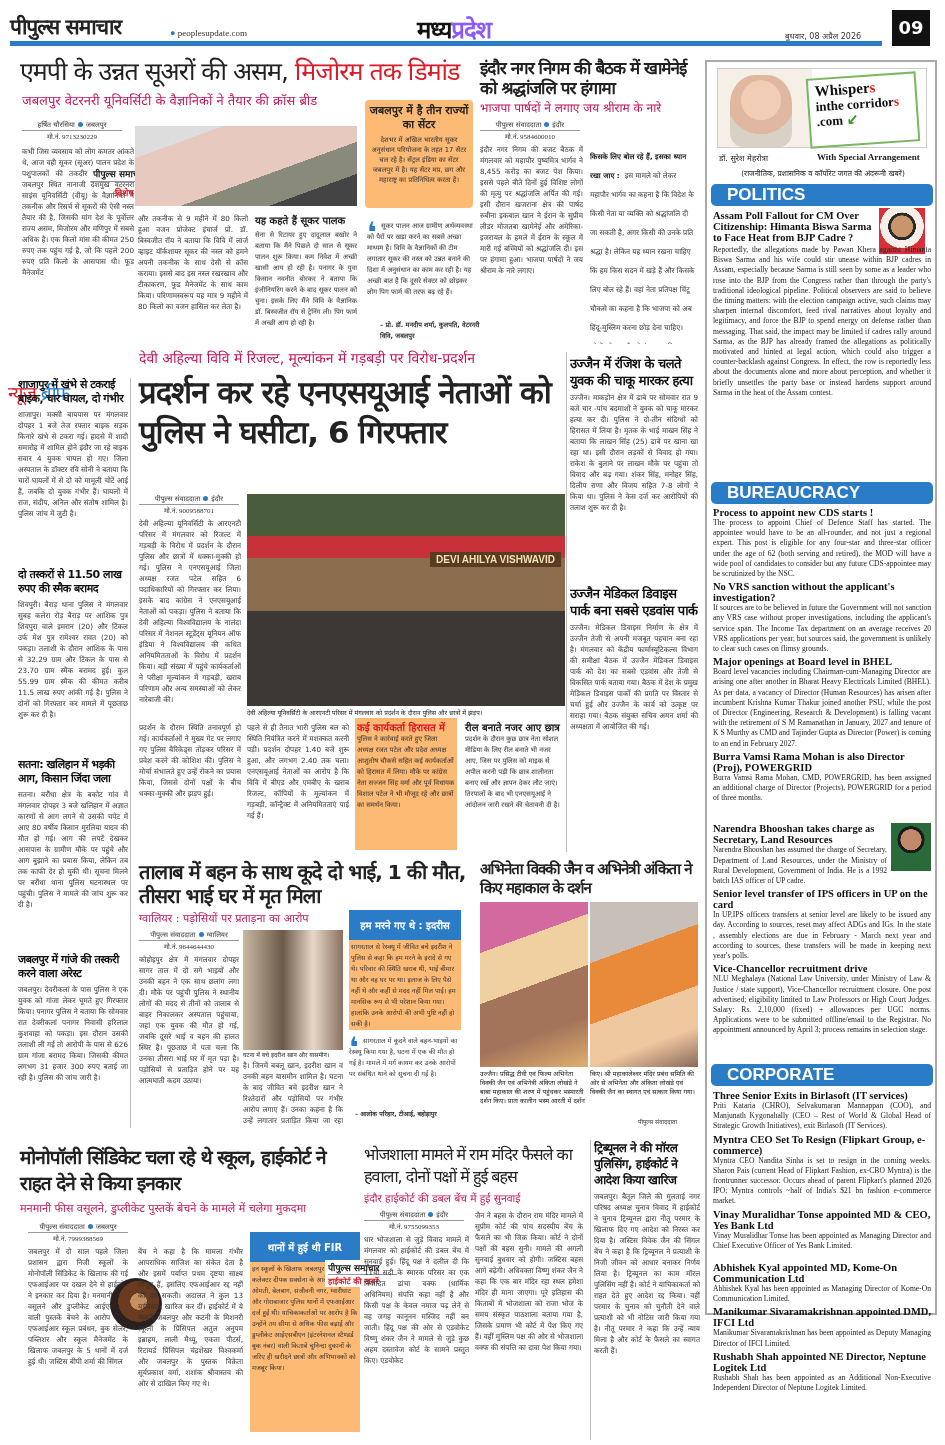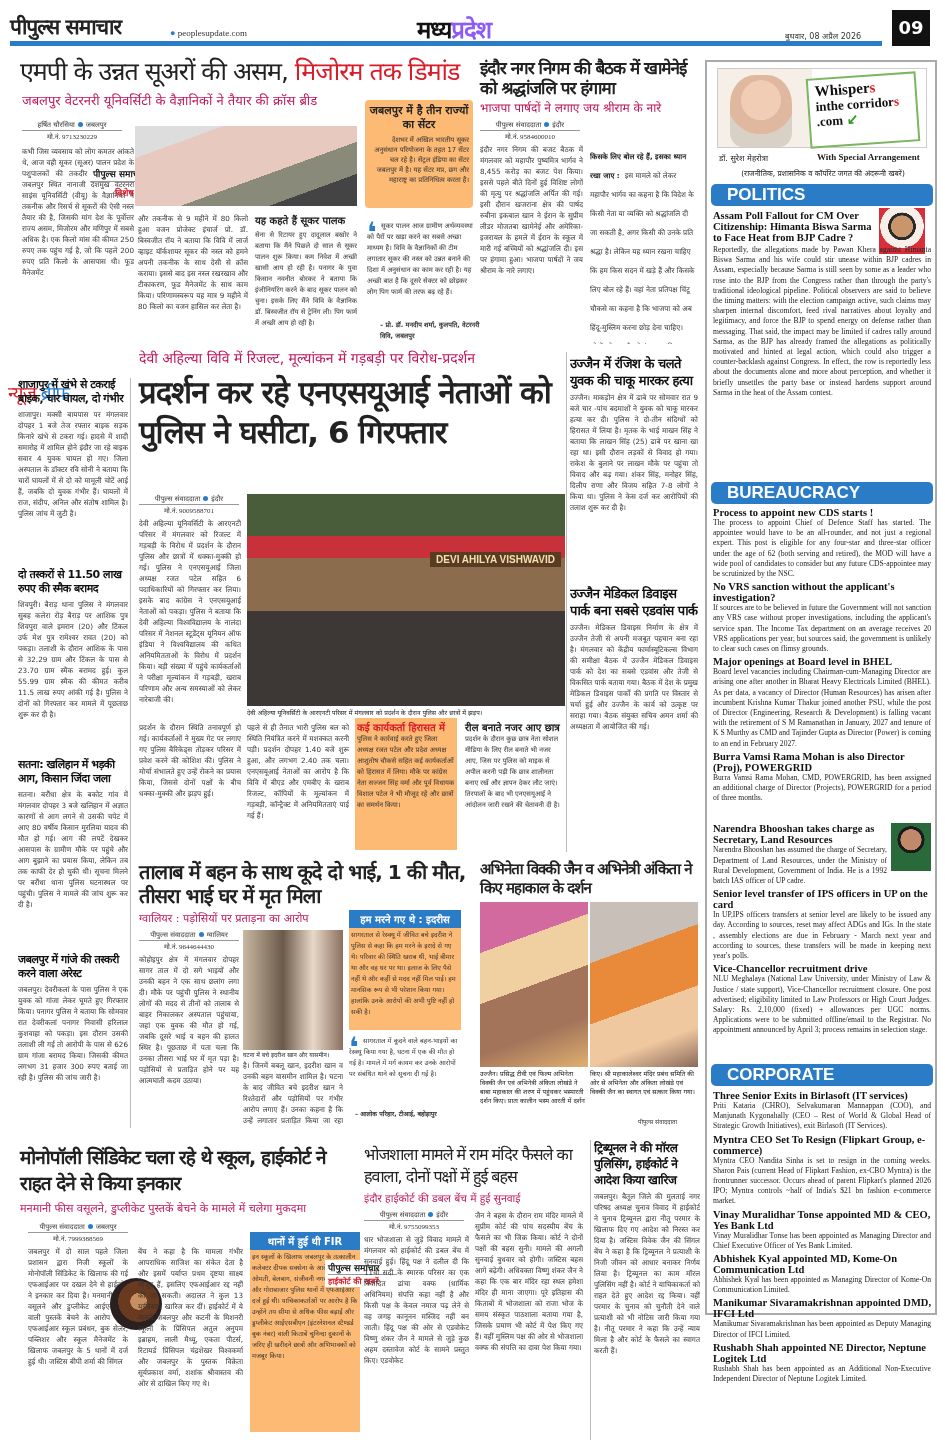--- a/index.html
+++ b/index.html
@@ -32,21 +32,21 @@
 .cap1{left:12px;top:90px;font-size:8px}
 .cap2{left:110px;top:90px;font-size:9px;font-family:"Liberation Serif",serif;font-weight:bold}
 .cap3{left:8px;top:106px;width:216px;text-align:center;font-size:7.5px}
 .band{position:absolute;left:4px;width:222px;height:22px;background:#2a7cc7;border-radius:5px;color:#fff;font-family:"Liberation Sans",sans-serif;font-weight:bold;font-size:17px;line-height:22px;padding-left:16px}
 .rh{font-family:"Liberation Serif",serif;font-weight:bold;font-size:10.5px;line-height:11px;color:#111}
 .rt{font-family:"Liberation Serif",serif;font-size:7.6px;line-height:10.2px;color:#222;text-align:justify}
 .news-tag{left:8px;top:380px;font-size:19px;font-weight:normal;color:#d71c2a;letter-spacing:-1px}
 .news-tag .b{color:#2a7cc7}
 .brief-h{font-size:11px;font-weight:bold;line-height:14px;letter-spacing:-0.5px;color:#111}
 .sub{font-size:11px;line-height:13px;color:#be185d}
-.boxhead{background:#2a7cc7;color:#fff;font-size:10px;font-weight:bold;padding:2px 4px;text-align:center}
+.boxhead{background:#2a7cc7;color:#fff;font-size:10px;font-weight:bold;padding:8px 4px;text-align:center}
 .redhead{color:#d71c2a;font-size:12px;font-weight:bold}
 </style>
 </head>
 <body>
 
 <div class="abs mast">
   <div class="abs logo">पीपुल्स समाचार</div>
   <div class="abs url"><span style="color:#2a7cc7">● </span><span>peoplesupdate.com</span></div>
   <div class="abs sect"><span class="b">मध्य</span><span class="r">प्रदेश</span></div>
   <div class="abs date">बुधवार, 08 अप्रैल 2026</div>
@@ -63,21 +63,21 @@
   <div class="abs" style="left:80px;top:108px;background:#fff;padding:1px 3px;border-bottom:1px solid #999">
     <div style="font-size:9px;font-weight:bold">पीपुल्स समाचार</div>
   </div>
   <div class="abs" style="left:105px;top:128px;color:#d71c2a;font-size:9px;font-weight:bold">विशेष</div>
   <div class="abs img" style="left:125px;top:68px;width:222px;height:80px;background:linear-gradient(160deg,#ddd 0 20%,#e8c9c0 20% 60%,#8a8a7a 60% 80%,#444 80%)"></div>
   <div class="abs txt" style="left:128px;top:155px;width:110px;height:130px;overflow:hidden">और तकनीक से 9 महीने में 80 किलो हुआ वजन प्रोजेक्ट इंचार्ज प्रो. डॉ. बिस्वजीत रॉय ने बताया कि विवि में लार्ज व्हाइट यॉर्कशायर सूकर की नस्ल को हमने अपनी तकनीक के साथ देसी से क्रॉस कराया। इससे बाद इस नस्ल रखरखाव और टीकाकरण, फूड मैनेजमेंट के साथ काम किया। परिणामस्वरूप यह मात्र 9 महीने में 80 किलो का वजन हासिल कर लेता है।</div>
   <div class="abs" style="left:245px;top:155px;font-size:10px;font-weight:bold">यह कहते हैं सूकर पालक</div>
   <div class="abs txt" style="left:245px;top:172px;width:102px;height:115px;overflow:hidden;font-size:6.8px">सेना से रिटायर हुए दादूलाल बखोर ने बताया कि मैंने पिछले दो साल से सूकर पालन शुरू किया। कम निवेश में अच्छी खासी आय हो रही है। पनागर के युवा किसान नवनीत बोरकर ने बताया कि इंजीनियरिंग करने के बाद सूकर पालन को चुना। इसके लिए मैंने विवि के वैज्ञानिक डॉ. बिस्वजीत रॉय से ट्रेनिंग ली। पिग फार्म में अच्छी आय हो रही है।</div>
   <div class="abs box" style="left:355px;top:42px;width:108px;height:108px;border-radius:4px;padding:4px">
     <div style="font-size:11px;font-weight:bold;text-align:center;line-height:14px">जबलपुर में है तीन राज्यों का सेंटर</div>
-    <div class="txt" style="font-size:6.8px;line-height:10px;margin-top:3px;text-align:right">देशभर में अखिल भारतीय सूकर अनुसंधान परियोजना के तहत 17 सेंटर चल रहे है। सेंट्रल इंडिया का सेंटर जबलपुर में है। यह सेंटर मप्र, छग और महाराष्ट्र का प्रतिनिधित्व करता है।</div>
+    <div class="txt" style="font-size:6.8px;line-height:10px;margin-top:3px;text-align:center">देशभर में अखिल भारतीय सूकर अनुसंधान परियोजना के तहत 17 सेंटर चल रहे है। सेंट्रल इंडिया का सेंटर जबलपुर में है। यह सेंटर मप्र, छग और महाराष्ट्र का प्रतिनिधित्व करता है।</div>
   </div>
   <div class="abs quote" style="left:357px;top:165px">❛</div>
   <div class="abs txt" style="left:357px;top:163px;width:108px;height:100px;text-indent:14px;overflow:hidden;font-size:6.8px;text-align:left">सूकर पालन आज ग्रामीण अर्थव्यवस्था को पैरों पर खड़ा करने का सबसे अच्छा माध्यम है। विवि के वैज्ञानिकों की टीम लगातार सूकर की नस्ल को उन्नत बनाने की दिशा में अनुसंधान का काम कर रही है। यह अच्छी बात है कि दूसरे सेक्टर को छोड़कर लोग पिग फार्म की तरफ बढ़ रहे हैं।</div>
   <div class="abs txt" style="left:370px;top:262px;width:100px;font-weight:bold;font-size:6.5px;text-align:left">– प्रो. डॉ. मनदीप शर्मा, कुलपति, वेटरनरी विवि, जबलपुर</div>
 </div>
 
 <div class="abs" style="left:478px;top:58px;width:222px;height:290px">
   <h2 class="abs hd" style="left:2px;top:0;width:220px;font-size:17px;line-height:20px">इंदौर नगर निगम की बैठक में खामेनेई को श्रद्धांजलि पर हंगामा</h2>
   <div class="abs sub" style="left:2px;top:44px;font-size:12px;white-space:nowrap">भाजपा पार्षदों ने लगाए जय श्रीराम के नारे</div>
   <div class="abs by" style="left:2px;top:62px;width:100px"><span>पीपुल्स संवाददाता</span><span class="dot"></span><span>इंदौर</span></div>
@@ -265,21 +265,21 @@
         <div class="rt">Priti Kataria (CHRO), Selvakumaran Mannappan (COO), and Manjunath Kygonahally (CEO – Rest of World &amp; Global Head of Strategic Growth Initiatives), exit Birlasoft (IT Services).</div>
       </div>
     <div style="margin-top:2px">
         <div class="rh">Myntra CEO Set To Resign (Flipkart Group, e-commerce)</div>
         <div class="rt">Myntra CEO Nandita Sinha is set to resign in the coming weeks. Sharon Pais (current Head of Flipkart Fashion, ex-CBO Myntra) is the frontrunner successor. Occurs ahead of parent Flipkart's planned 2026 IPO; Myntra controls ~half of India's $21 bn fashion e-commerce market.</div>
       </div>
     <div style="margin-top:2px">
         <div class="rh">Vinay Muralidhar Tonse appointed MD &amp; CEO, Yes Bank Ltd</div>
         <div class="rt">Vinay Muralidhar Tonse has been appointed as Managing Director and Chief Executive Officer of Yes Bank Limited.</div>
       </div>
-    <div style="margin-top:2px">
+    <div style="margin-top:11px">
         <div class="rh">Abhishek Kyal appointed MD, Kome-On Communication Ltd</div>
         <div class="rt">Abhishek Kyal has been appointed as Managing Director of Kome-On Communication Limited.</div>
       </div>
     <div style="margin-top:2px">
         <div class="rh">Manikumar Sivaramakrishnan appointed DMD, IFCI Ltd</div>
         <div class="rt">Manikumar Sivaramakrishnan has been appointed as Deputy Managing Director of IFCI Limited.</div>
       </div>
     <div style="margin-top:2px">
         <div class="rh">Rushabh Shah appointed NE Director, Neptune Logitek Ltd</div>
         <div class="rt">Rushabh Shah has been appointed as an Additional Non-Executive Independent Director of Neptune Logitek Limited.</div>

